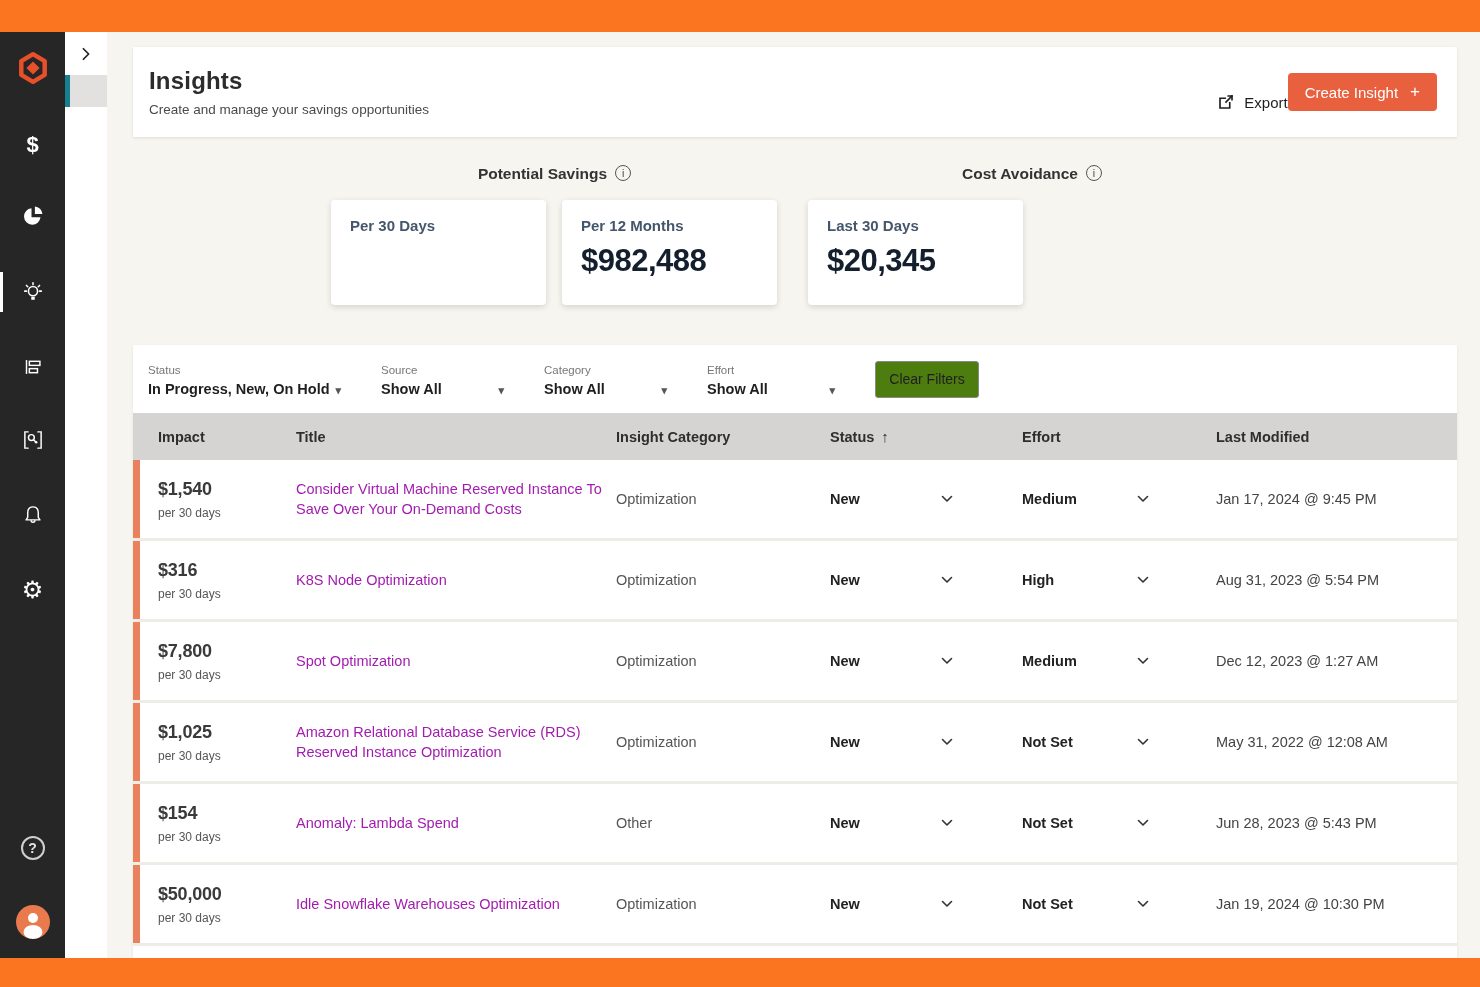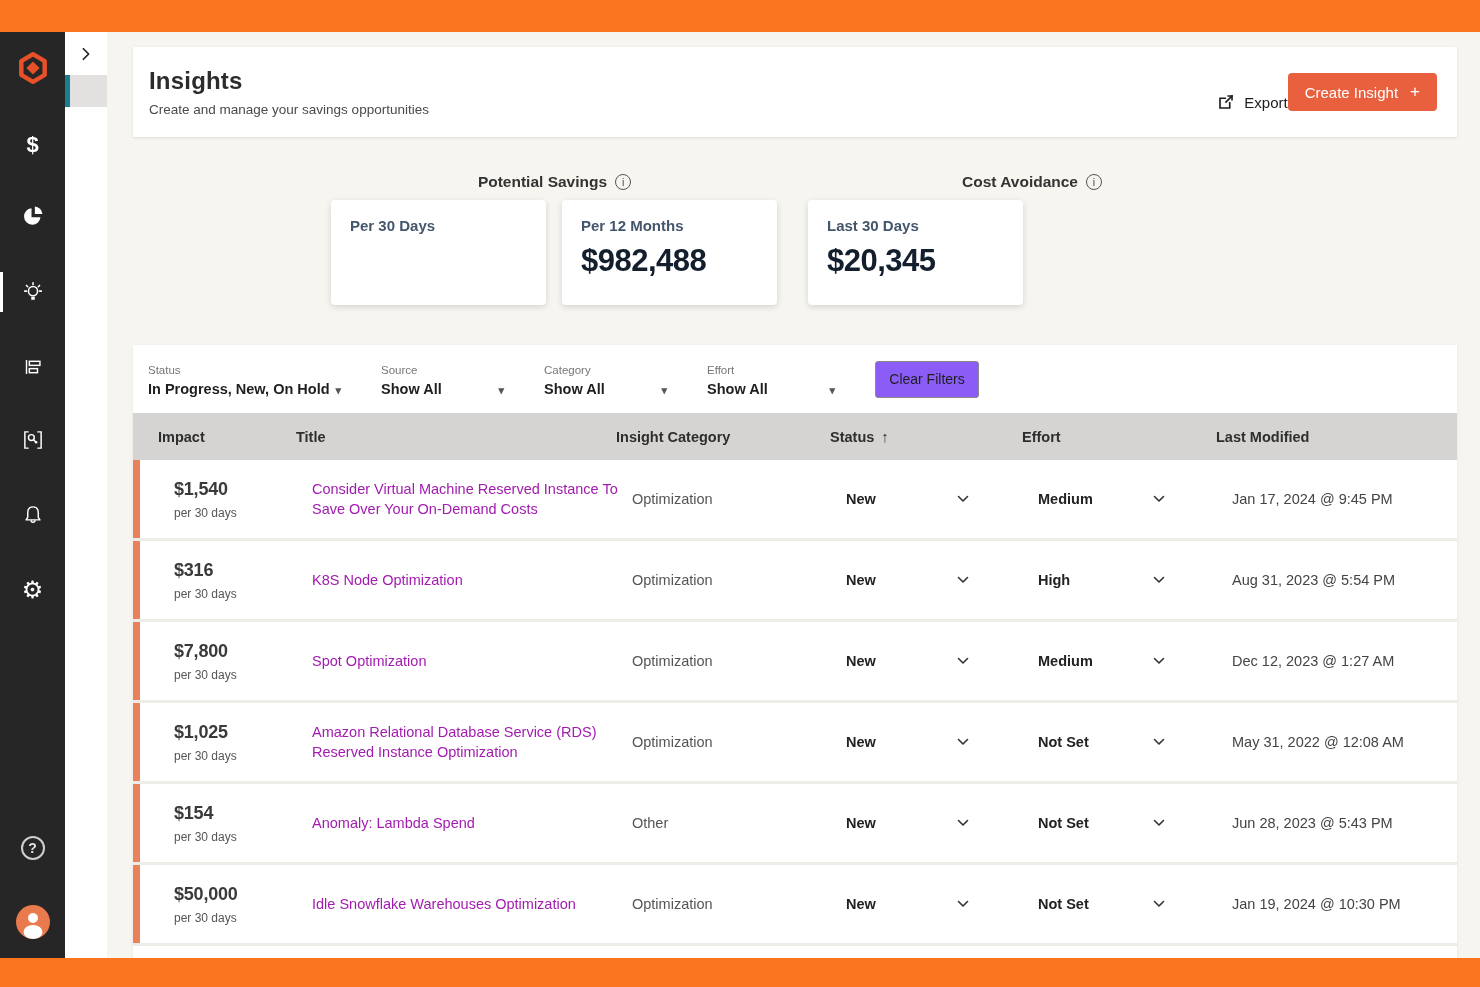--- a/index.html
+++ b/index.html
@@ -36,21 +36,21 @@
   .page-title { font-size:24px; font-weight:700; color:#2c2c2c; letter-spacing:.2px; }
   .page-subtitle { font-size:13.5px; color:#4a4a4a; margin-top:7px; }
   .header-actions { display:flex; align-items:flex-end; }
   .export-btn { display:flex; align-items:center; gap:9px; background:none; border:none; font-family:inherit;
                 font-size:15px; color:#1f1f1f; cursor:pointer; }
   .create-btn { height:38px; padding:0 17px; background:#e9603f; color:#fff; border:none; border-radius:4px;
                 font-family:inherit; font-size:15px; cursor:pointer; display:flex; align-items:center; gap:12px; }
   .create-btn .plus { font-size:17px; font-weight:400; }
 
   
-  .metric-title { position:absolute; top:173px; display:flex; align-items:center; justify-content:center; gap:8px;
+  .metric-title { position:absolute; top:165px; display:flex; justify-content:center; gap:8px;
                   font-size:15.5px; font-weight:700; color:#333; }
   .metric-title.g1 { left:331px; width:447px; }
   .metric-title.g2 { left:808px; width:448px; }
   .info-icon { width:16px; height:16px; border:1.4px solid #555; border-radius:50%; display:inline-flex;
                align-items:center; justify-content:center; font-size:10.5px; font-weight:400; color:#444; }
   .info-icon::after { content:"i"; }
   .metric-card { position:absolute; top:200px; width:215px; height:105px; background:#fff; border-radius:4px;
                  box-shadow:0 2px 6px rgba(0,0,0,.14); padding:17px 19px; }
   .metric-card.c1 { left:331px; } .metric-card.c2 { left:562px; }
   .metric-card.c3 { left:808px; } .metric-card.c4 { left:1040px; }
@@ -64,31 +64,31 @@
   .filter { padding-top:2px; }
   .filter.f-status   { width:233px; }
   .filter.f-source   { width:163px; }
   .filter.f-category { width:163px; }
   .filter.f-effort   { width:168px; }
   .filter-label { font-size:11.5px; color:#767676; }
   .filter-value { margin-top:5px; font-size:14.5px; font-weight:700; color:#1f1f1f; display:flex; align-items:flex-start; cursor:pointer; }
   .filter-value .caret { margin-left:6px; }
   .filter.spread .filter-value { justify-content:space-between; padding-right:40px; }
   .caret::after { content:"▾"; font-size:11px; color:#555; }
-  .clear-btn { width:104px; height:37px; background:#8b5cf6; border:1px solid #8a8a8a; border-radius:3px;
+  .clear-btn { width:104px; height:37px; background:#4d7c0f; border:1px solid #8a8a8a; border-radius:3px;
                font-family:inherit; font-size:14px; color:#1f1f1f; cursor:pointer; }
 
   .thead { height:47px; background:#d5d4d2; display:grid;
            grid-template-columns:25px 138px 320px 214px 192px 194px 1fr;
            align-items:center; font-size:14.5px; font-weight:700; color:#2e2e2e; }
   .th-status { display:flex; align-items:center; gap:7px; }
   .sort-arrow::after { content:"↑"; font-size:15px; font-weight:400; color:#333; }
 
   .row { position:relative; display:grid; grid-template-columns:25px 138px 320px 214px 192px 194px 1fr;
-         align-items:center; min-height:81px; padding:12px 16px; border-bottom:3px solid #eeece7; background:#fff; }
+         align-items:center; min-height:81px; padding:12px 0; border-bottom:3px solid #eeece7; background:#fff; }
   .row::before { content:""; position:absolute; left:0; top:0; bottom:0; width:7px; background:#e9815c; }
   .impact-value { font-size:18px; font-weight:700; color:#3a3a3a; letter-spacing:-.2px; }
   .impact-per { font-size:12px; color:#555; margin-top:6px; }
   .row-title { font-size:14.5px; font-weight:400; color:#a21caf; max-width:292px; line-height:1.38; cursor:pointer; }
   .row-category { font-size:14.5px; color:#555; }
   .dd-cell { display:flex; align-items:center; justify-content:space-between; cursor:pointer; }
   .dd-status { width:123px; } .dd-effort { width:127px; }
   .dd-label { font-size:14.5px; font-weight:700; color:#222; }
   .row-modified { font-size:14.5px; color:#444; }
   .chev { display:block; }

